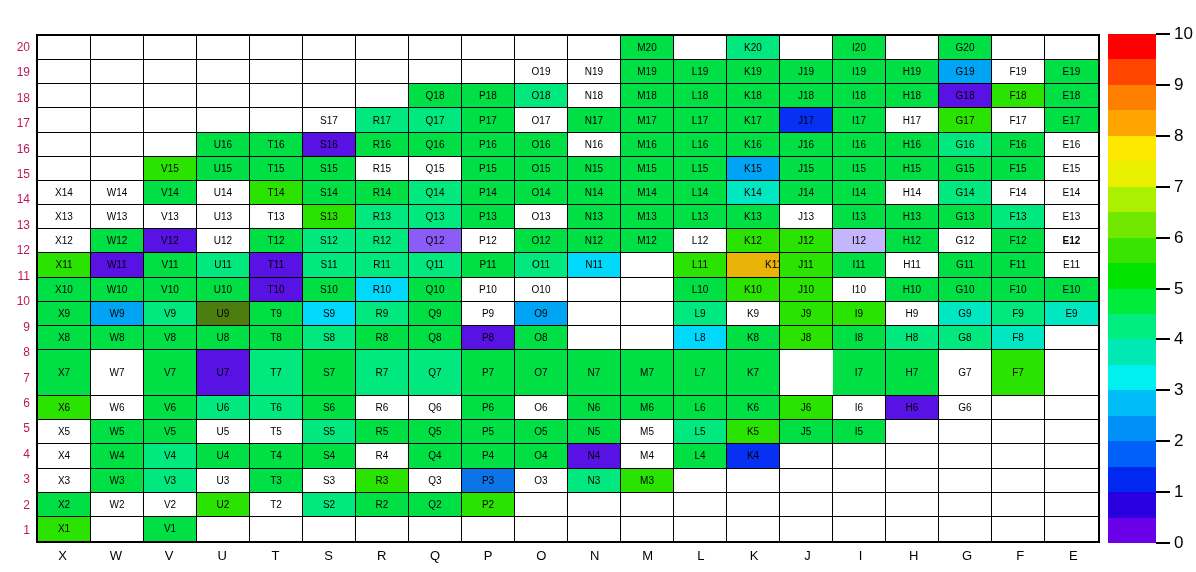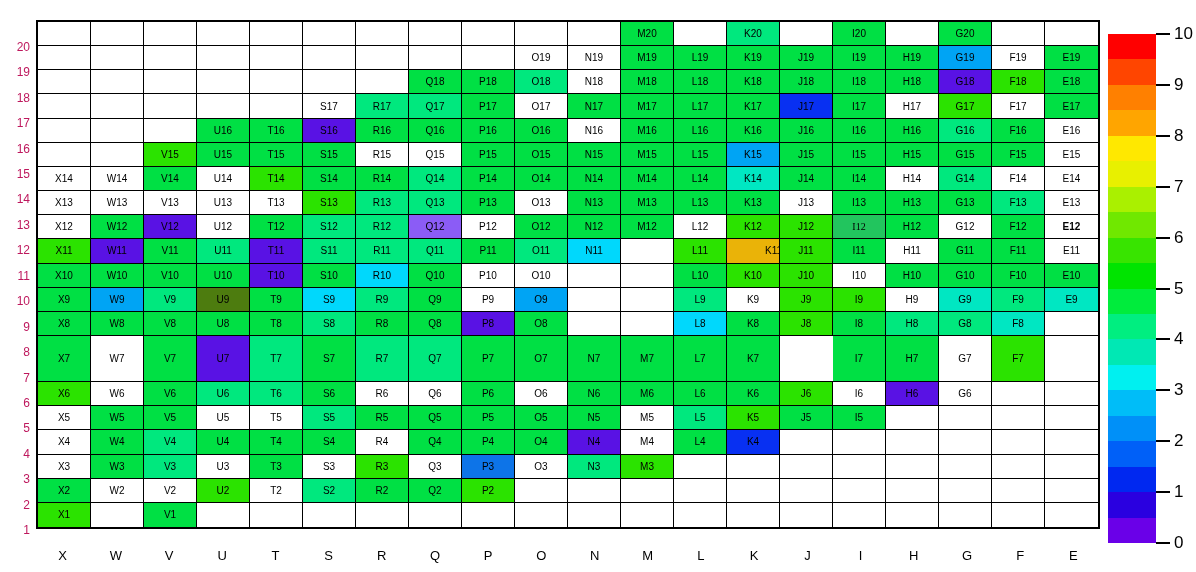--- a/index.html
+++ b/index.html
@@ -5,21 +5,21 @@
   html,body{margin:0;padding:0;background:#fff;}
   #canvas{
     position:relative;width:1196px;height:572px;background:#ffffff;
     font-family:"Liberation Sans",sans-serif;overflow:hidden;
   }
   .title{
     position:absolute;top:4px;left:0;width:1196px;text-align:center;
     font-size:19px;color:#000;letter-spacing:0px;
   }
   #grid{
-    position:absolute;left:36px;top:20px;width:1064px;height:509px;
+    position:absolute;left:36px;top:34px;width:1064px;height:509px;
     display:grid;grid-template-columns:repeat(20,1fr);grid-template-rows:repeat(20,1fr);
     border:2px solid #000;box-sizing:border-box;background:#fff;
   }
   .cell{
     border-right:1px solid #000;border-bottom:1px solid #000;
     display:flex;align-items:center;justify-content:center;
     font-size:10px;color:#000;overflow:hidden;box-sizing:border-box;
   }
   .cell:nth-child(20n){border-right:none;}
   .cell:nth-last-child(-n+20){border-bottom:none;}
@@ -208,21 +208,21 @@
       <div class="cell" style="background: rgb(0, 232, 126);">S12</div>
       <div class="cell" style="background: rgb(0, 232, 126);">R12</div>
       <div class="cell" style="background: #8b5cf6;">Q12</div>
       <div class="cell" style="background: rgb(255, 255, 255);">P12</div>
       <div class="cell" style="background: rgb(0, 224, 68);">O12</div>
       <div class="cell" style="background: rgb(0, 224, 68);">N12</div>
       <div class="cell" style="background: rgb(0, 224, 68);">M12</div>
       <div class="cell" style="background: rgb(255, 255, 255);">L12</div>
       <div class="cell" style="background: rgb(43, 227, 0);">K12</div>
       <div class="cell" style="background: rgb(43, 227, 0);">J12</div>
-      <div class="cell" style="background: #22c55e; font-family: Liberation Serif, serif;">I12</div>
+      <div class="cell" style="background: #c4b5fd;">I12</div>
       <div class="cell" style="background: rgb(0, 224, 68);">H12</div>
       <div class="cell" style="background: rgb(255, 255, 255);">G12</div>
       <div class="cell" style="background: rgb(0, 224, 68);">F12</div>
       <div class="cell" style="background: rgb(255, 255, 255); font-weight: bold;">E12</div>
       <div class="cell" style="background: rgb(43, 227, 0);">X11</div>
       <div class="cell" style="background: rgb(89, 18, 228);">W11</div>
       <div class="cell" style="background: rgb(0, 224, 68);">V11</div>
       <div class="cell" style="background: rgb(0, 232, 126);">U11</div>
       <div class="cell" style="background: rgb(89, 18, 228);">T11</div>
       <div class="cell" style="background: rgb(0, 232, 126);">S11</div>

